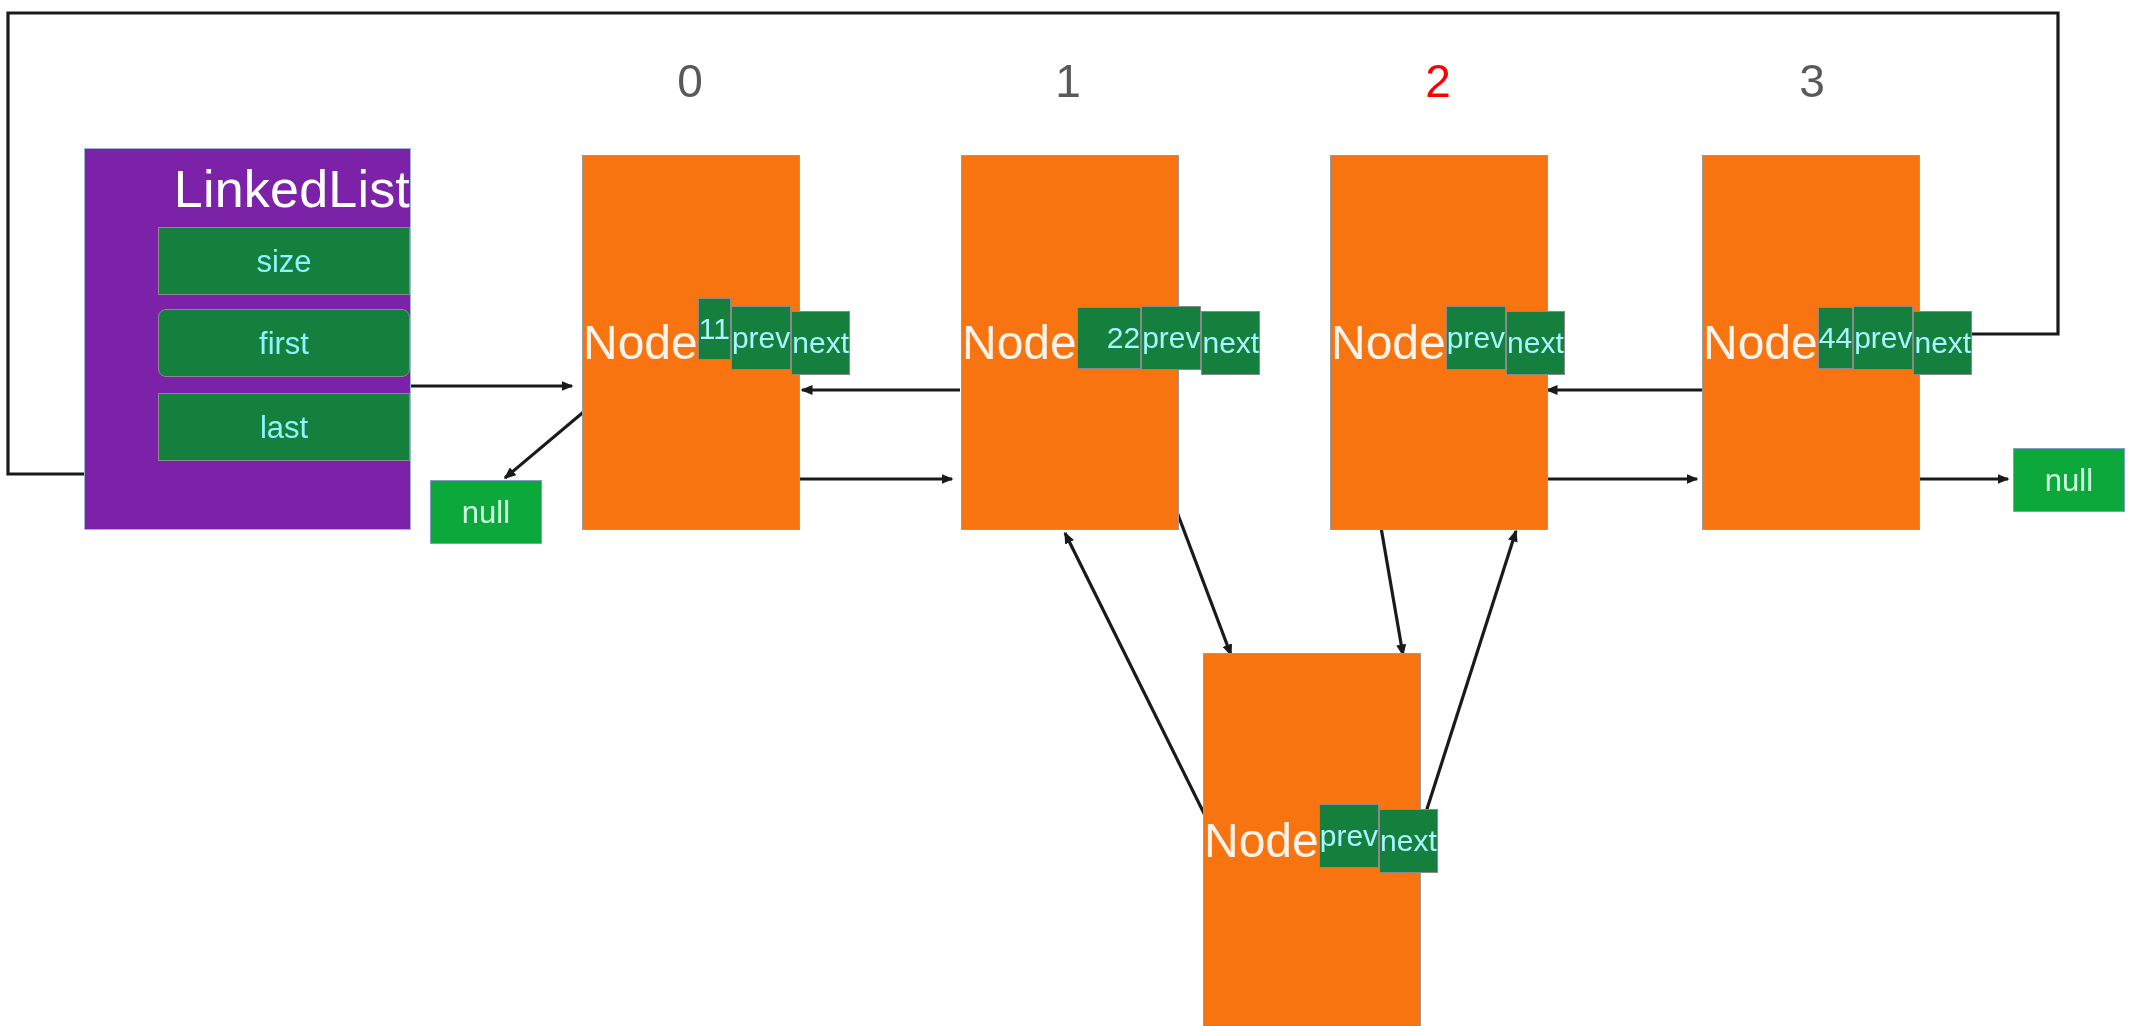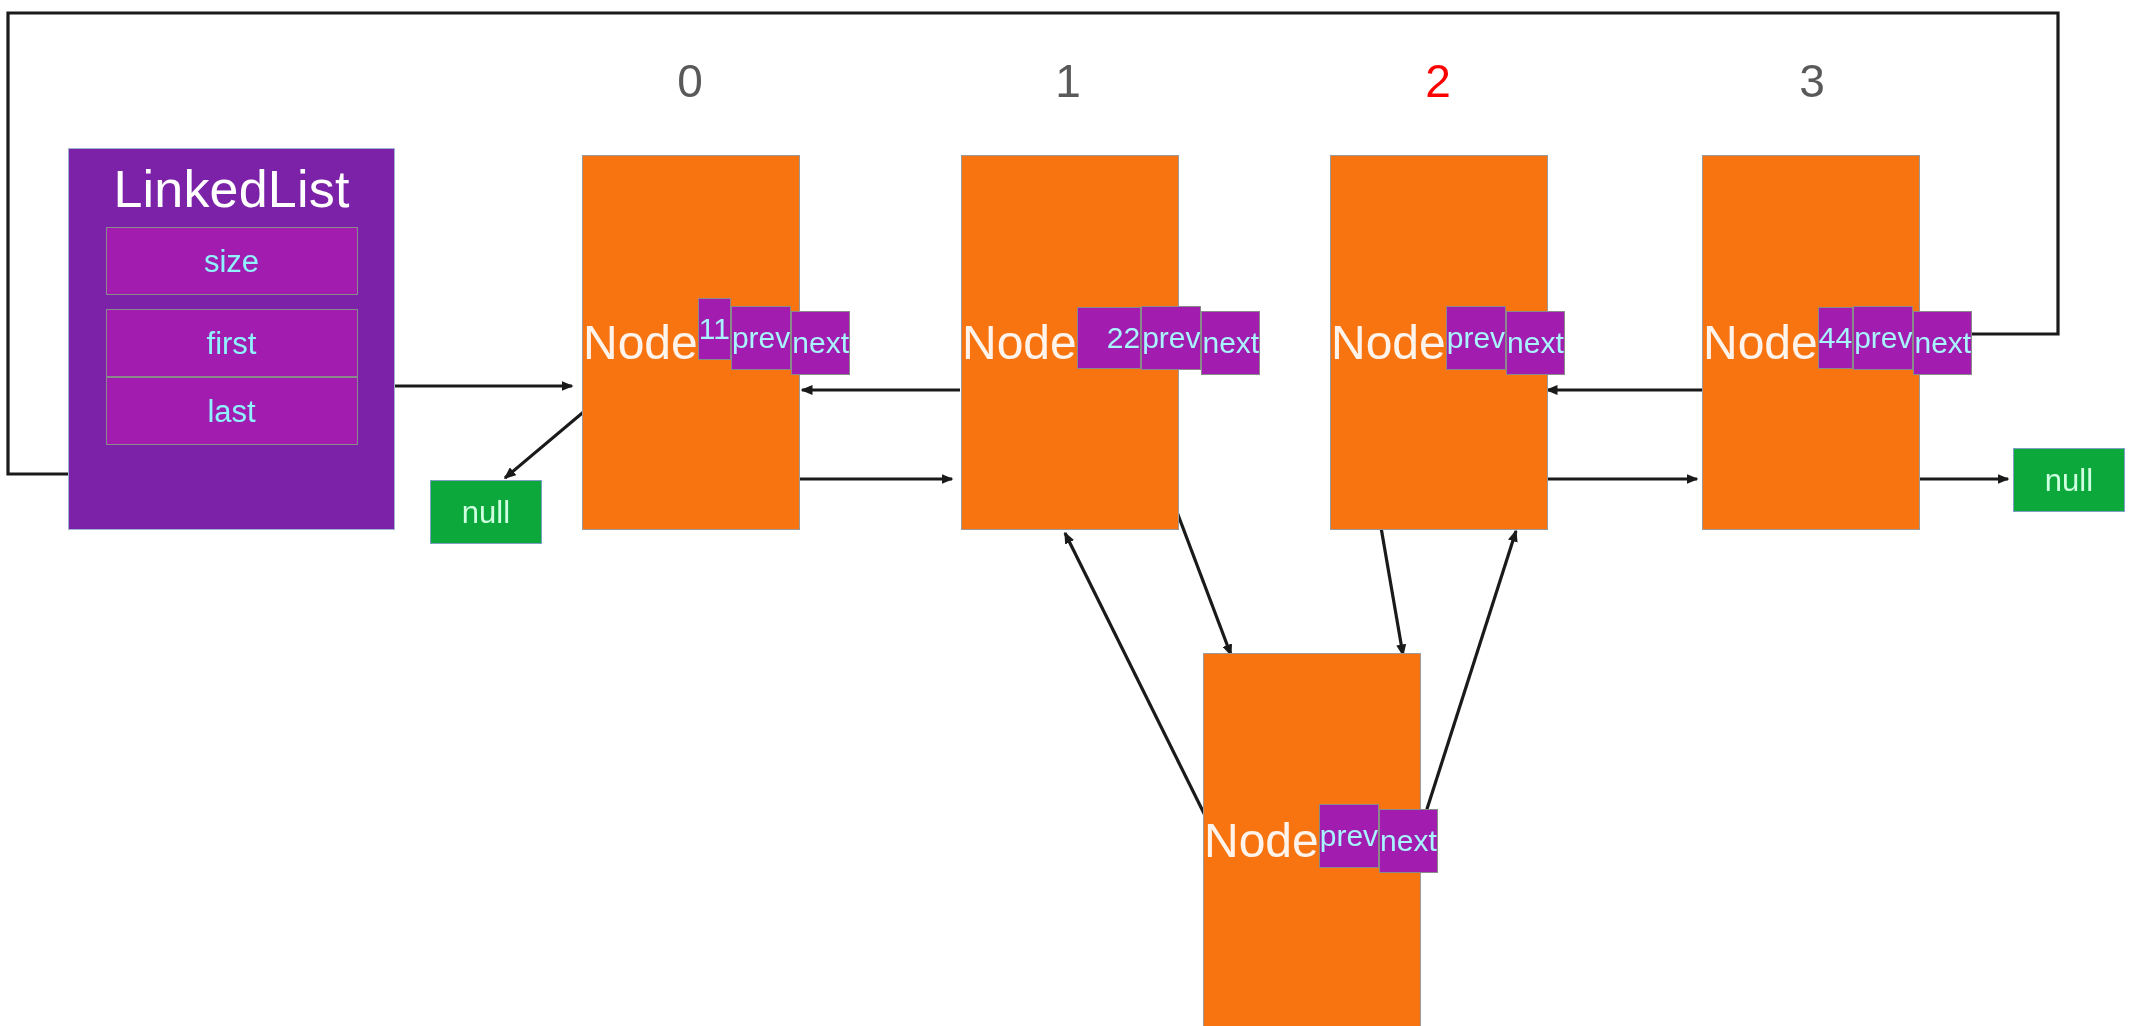--- a/index.html
+++ b/index.html
@@ -15,21 +15,21 @@
   .llist{position:absolute;background:#7B22A8;border:1px solid #9fb6d0;
          display:flex;flex-direction:column;align-items:center;}
   .llist .title{color:#ffffff;font-size:52px;line-height:1;margin-top:14px;margin-bottom:12px;letter-spacing:.2px;}
 
   
   .node{position:absolute;background:#F87410;border:1px solid #9a9a9a;
         display:flex;flex-direction:row;align-items:center;}
   .node .title{color:#FFF4EC;font-size:48px;line-height:1;margin-top:8px;margin-bottom:8px;}
 
   
-  .slot{background:#a21caf;border:1px solid #8a8a8a;color:#A8F4FF;
+  .slot{background:#15803d;border:1px solid #8a8a8a;color:#A8F4FF;
         display:flex;align-items:center;justify-content:center;
         font-size:30px;line-height:1;}
   .llist .slot{color:#8FF3FF;font-size:31px;}
 
   
   .nullbox{position:absolute;background:#0CA83C;border:1px solid #7f9fc4;
            color:#CFFFE0;display:flex;align-items:center;justify-content:center;
            font-size:31px;line-height:1;}
 </style>
 </head>
@@ -69,24 +69,24 @@
 
       <path d="M1917,479 L2008,479" marker-end="url(#ah)"></path>
     </g>
   </svg>
 
   <div class="idx" style="left:630px;  top:58px;">0</div>
   <div class="idx" style="left:1008px; top:58px;">1</div>
   <div class="idx red" style="left:1378px; top:58px;">2</div>
   <div class="idx" style="left:1752px; top:58px;">3</div>
 
-  <div class="llist" style="left:68px; top:148px; width:325px; height:380px;">
+  <div class="llist" style="left:84px; top:148px; width:325px; height:380px;align-items:flex-end;">
     <div class="title">LinkedList</div>
     <div class="slot" style="width:250px;height:66px;margin-bottom:14px;">size</div>
-    <div class="slot" style="width:250px;height:66px;margin-bottom:0;">first</div>
+    <div class="slot" style="width:250px;height:66px;margin-bottom:16px;border-radius:8px;">first</div>
     <div class="slot" style="width:250px;height:66px;">last</div>
   </div>
 
   <div class="node" style="left:582px; top:155px; width:216px; height:373px;">
     <div class="title">Node</div>
     <div class="slot" style="width:162px;height:60px;margin-bottom:28px;">11</div>
     <div class="slot" style="width:162px;height:62px;margin-bottom:10px;">prev</div>
     <div class="slot" style="width:162px;height:62px;">next</div>
   </div>
 

